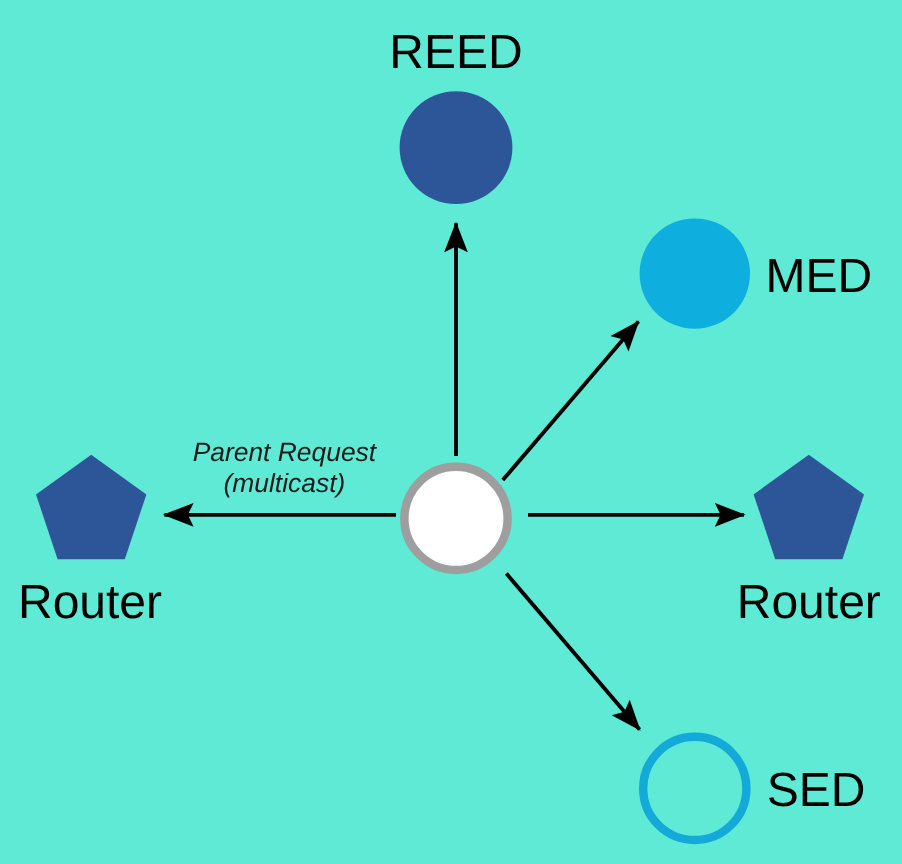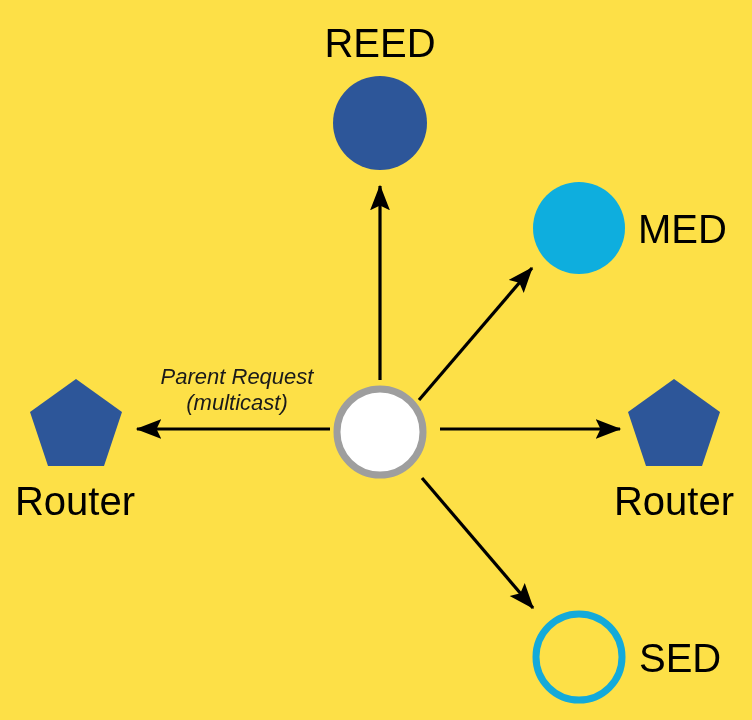--- a/index.html
+++ b/index.html
@@ -10,21 +10,21 @@
   body {
     width: 752px;
     height: 720px;
     font-family: "Liberation Sans", sans-serif;
     overflow: hidden;
   }
   #diagram-root {
     position: relative;
     width: 752px;
     height: 720px;
-    background: #fde047;
+    background: #5eead4;
   }
   #diagram-svg {
     position: absolute;
     top: 0;
     left: 0;
     width: 752px;
     height: 720px;
     display: block;
   }
   .node-label {

